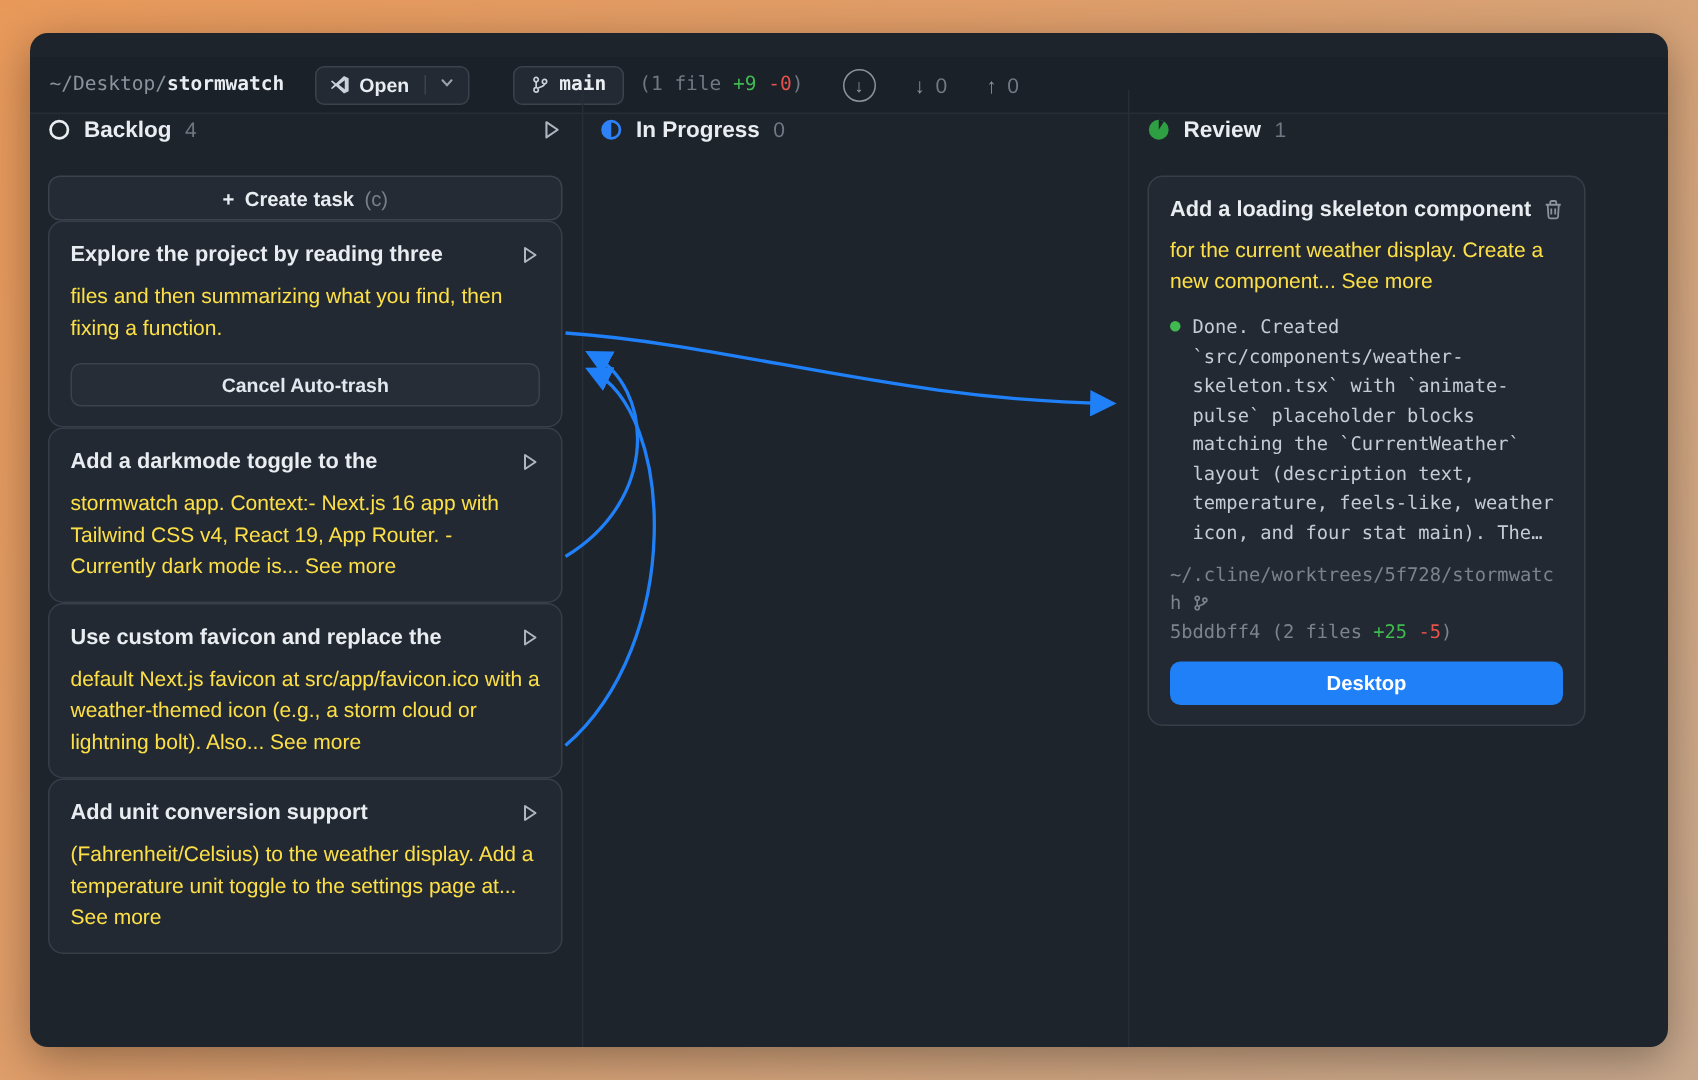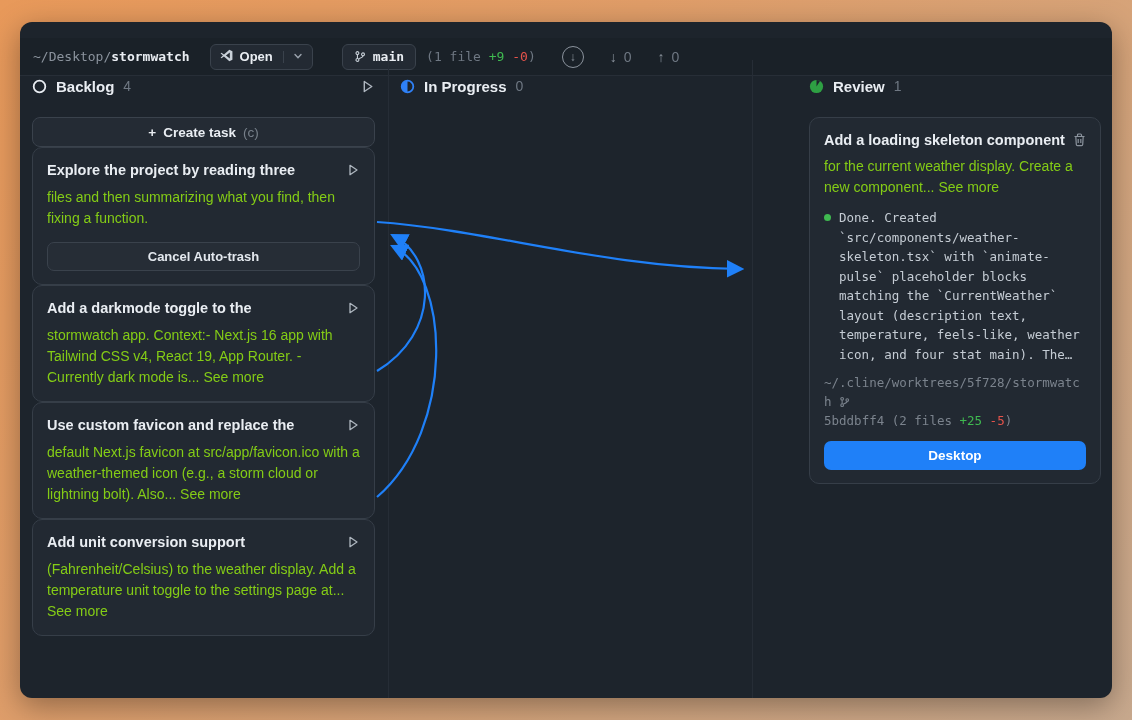--- a/index.html
+++ b/index.html
@@ -17,21 +17,21 @@
   .titlebar { position:absolute; left:0; top:16px; right:0; height:38px;
     background:#1a2128; border-bottom:1px solid #272e37;
     display:flex; align-items:center; padding:0 13px; }
   .mono { font-family:"DejaVu Sans Mono", monospace; }
   .path { font-size:13px; color:#8b939d; }
   .path b { color:#e9edf2; font-weight:700; }
 
   .tb-btn { display:flex; align-items:center; height:26px; background:#232a33;
     border:1px solid #3a424c; border-radius:6px; color:#e9edf2; font-size:13px; font-weight:700; }
   .open-btn { margin-left:20px; }
-  .open-main { display:flex; align-items:flex-start; gap:7px; padding:0 10px 0 9px; cursor:pointer; }
+  .open-main { display:flex; align-items:center; gap:7px; padding:0 10px 0 9px; cursor:pointer; }
   .open-chev { padding:0 9px; border-left:1px solid #3a424c; color:#9aa3ad; font-size:10px; cursor:pointer; }
   .branch-btn { margin-left:29px; padding:0 11px; gap:7px; font-family:"DejaVu Sans Mono", monospace; cursor:pointer; }
   .difftext { margin-left:10px; font-size:13px; color:#6f7883; }
   .green { color:#3fb950; } .red { color:#e5534b; }
   .dl-circle { margin-left:26px; width:22px; height:22px; border:1.5px solid #8b939d; border-radius:50%;
     display:flex; align-items:center; justify-content:center; color:#8b939d; font-size:12px; cursor:pointer; }
   .sync { margin-left:26px; color:#8b939d; font-size:14px; display:flex; gap:7px; align-items:center; }
   .sync .num { color:#6f7883; }
 
   
@@ -46,21 +46,21 @@
 
   .create-btn { width:100%; height:30px; margin-top:21px; background:#242b34;
     border:1px solid #3a424c; border-radius:8px; color:#e9edf2; font-weight:700; font-size:13.5px;
     display:flex; align-items:center; justify-content:center; gap:7px; cursor:pointer; }
   .create-hint { color:#77808a; font-weight:400; }
 
   .card { background:#222932; border:1px solid #363e48; border-radius:10px;
     padding:12px 14px 13px; }
   .card-title-row { display:flex; align-items:flex-start; gap:8px; }
   .card-title { flex:1; font-size:14.5px; font-weight:700; color:#e9edf2; line-height:20px; }
-  .card-body { margin-top:7px; font-size:14px; color:#84cc16; line-height:21px; }
+  .card-body { margin-top:7px; font-size:14px; color:#fde047; line-height:21px; }
   .cancel-btn { margin-top:13px; width:100%; height:29px; background:#262d36; border:1px solid #3a424c;
     border-radius:7px; color:#e3e8ee; font-weight:700; font-size:13px; cursor:pointer; }
 
   
   .log-row { display:flex; gap:8px; margin-top:10px; }
   .log-dot { flex:none; width:7px; height:7px; border-radius:50%; background:#3fb950; margin-top:6px; }
   .log-text { font-family:"DejaVu Sans Mono", monospace; font-size:12.5px; line-height:19.5px; color:#c5ccd4; }
   .worktree { margin-top:9px; font-family:"DejaVu Sans Mono", monospace; font-size:12.5px;
     line-height:19px; color:#7b838d; word-break:break-all; }
   .commit-line { font-family:"DejaVu Sans Mono", monospace; font-size:12.5px; color:#7b838d; }
@@ -217,21 +217,21 @@
             <svg width="15" height="15" viewBox="0 0 15 15">
                 <circle cx="7.5" cy="7.5" r="5.8" fill="none" stroke="#2f81f7" stroke-width="1.8"></circle>
                 <path d="M7.5 1.7 A5.8 5.8 0 0 0 7.5 13.3 Z" fill="#2f81f7"></path>
               </svg>
           </span>
           <span class="col-title">In Progress</span>
           <span class="col-count">0</span>
         </div>
       </div>
 
-      <div class="column" style="left:745px; width:336px;padding-left:44px;">
+      <div class="column" style="left:701px; width:336px;padding-left:44px;">
         <div class="col-header">
           <span class="icon">
             <svg width="15" height="15" viewBox="0 0 15 15">
                 <circle cx="7.5" cy="7.5" r="6.6" fill="#2ea043"></circle>
                 <path d="M7.5 7.5 L7.5 0.9 A6.6 6.6 0 0 1 11 2 Z" fill="#1d242c"></path>
               </svg>
           </span>
           <span class="col-title">Review</span>
           <span class="col-count">1</span>
         </div>

